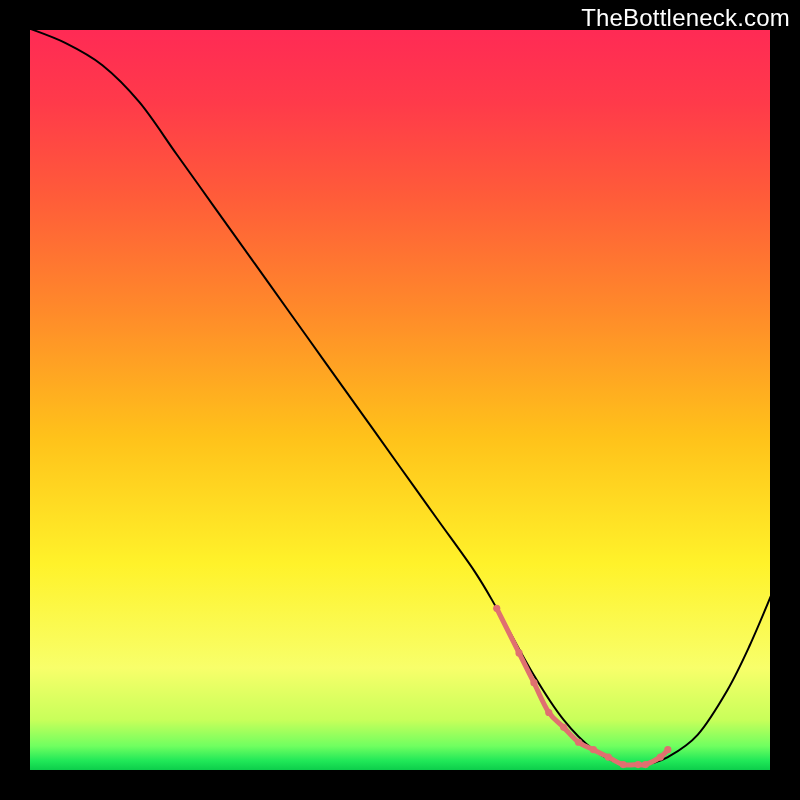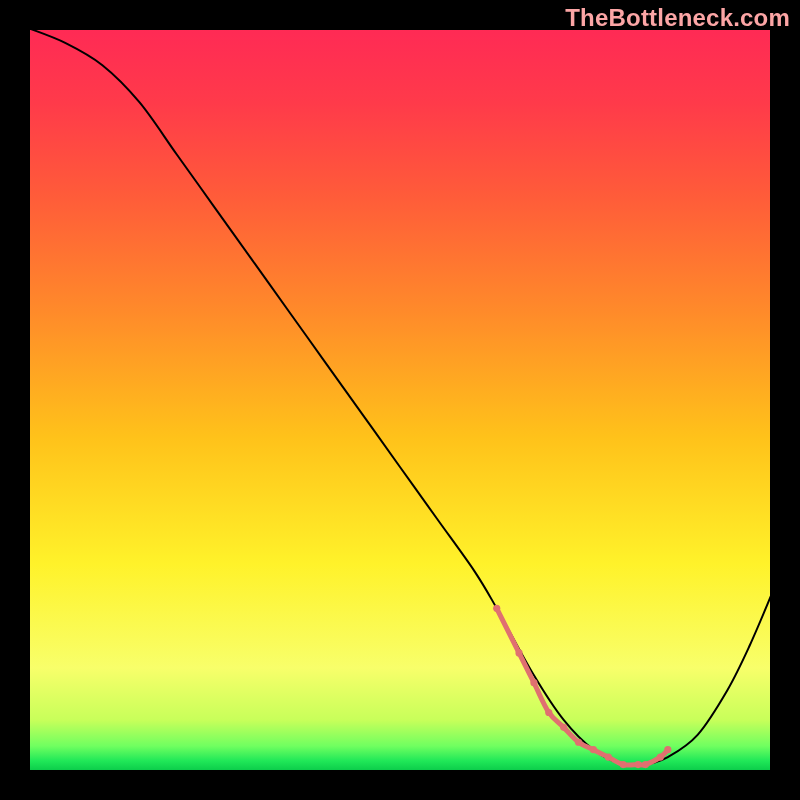--- a/index.html
+++ b/index.html
@@ -8,23 +8,23 @@
     background: #000;
     width: 800px;
     height: 800px;
     overflow: hidden;
     font-family: Arial, Helvetica, sans-serif;
   }
   .watermark {
     position: absolute;
     top: 4px;
     right: 10px;
-    color: #fca5a5;
+    color: #ffffff;
     font-size: 24px;
-    font-weight: 700;
+    font-weight: 400;
     z-index: 10;
     letter-spacing: 0.2px;
   }
   .chart-frame {
     position: absolute;
     box-sizing: border-box;
   }
   svg { display: block; }
 </style>
 </head>

